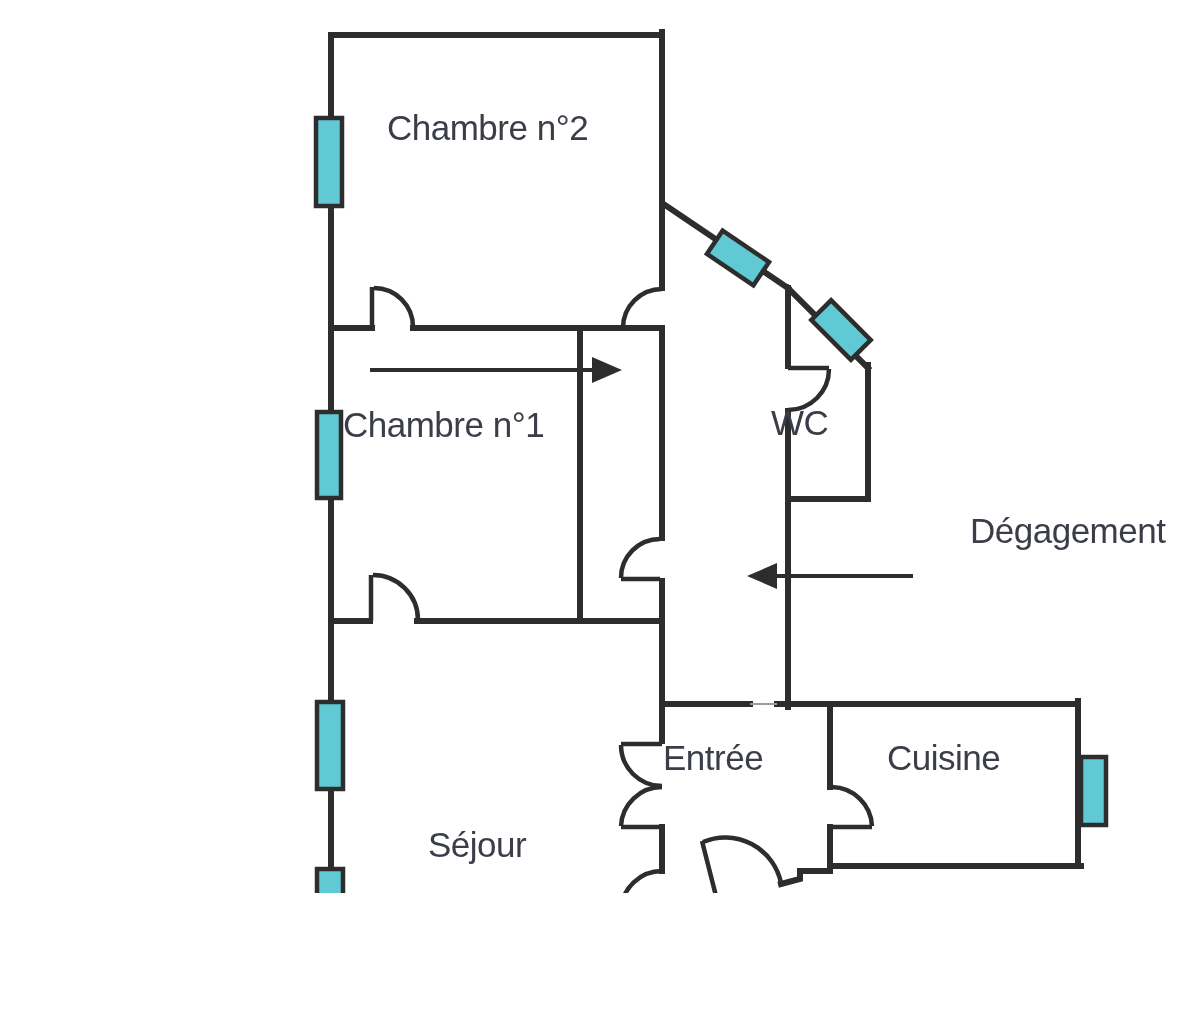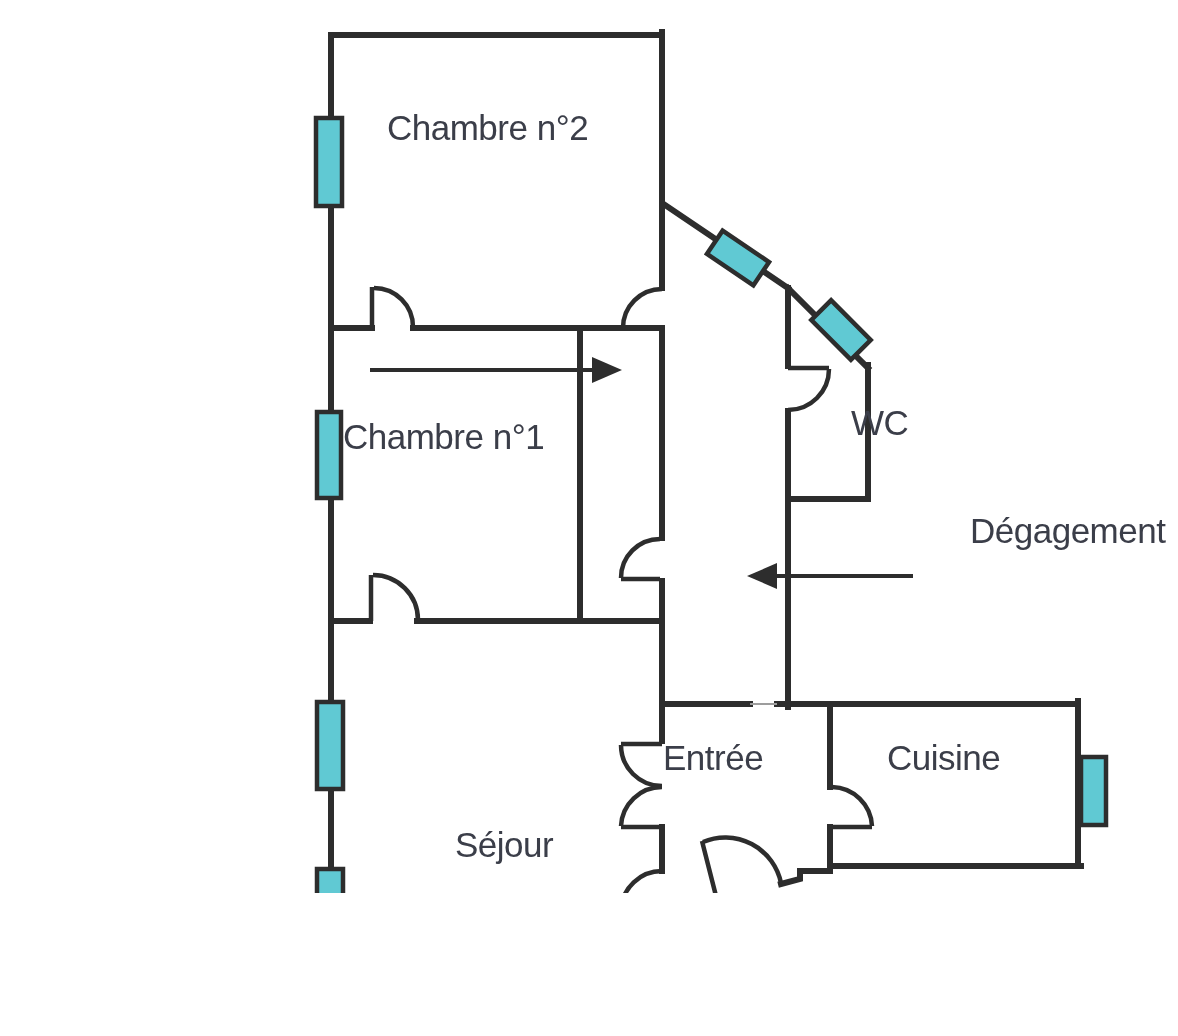--- a/index.html
+++ b/index.html
@@ -124,25 +124,25 @@
       <line x1="370" y1="370" x2="594" y2="370"></line>
       <polygon points="592,357 622,370 592,383" stroke="none"></polygon>
       <line x1="913" y1="576" x2="775" y2="576"></line>
       <polygon points="777,563 747,576 777,589" stroke="none"></polygon>
     </g>
   </svg>
 
   <div class="room-label" style="left:387px; top:110px;">Chambre n°2</div>
 
 
-  <div class="room-label" style="left:343px; top:419px;">Chambre n°1</div>
+  <div class="room-label" style="left:343px; top:407px;">Chambre n°1</div>
 
-  <div class="room-label" style="left:851px; top:405px;">WC</div>
+  <div class="room-label" style="left:771px; top:405px;">WC</div>
 
   <div class="room-label" style="left:970px; top:513px;">Dégagement</div>
 
   <div class="room-label" style="left:663px; top:740px;">Entrée</div>
 
   <div class="room-label" style="left:887px; top:740px;">Cuisine</div>
 
-  <div class="room-label" style="left:428px; top:827px;margin-left:27px;">Séjour</div>
+  <div class="room-label" style="left:428px; top:827px;">Séjour</div>
 
 </div>
 
 </body></html>

